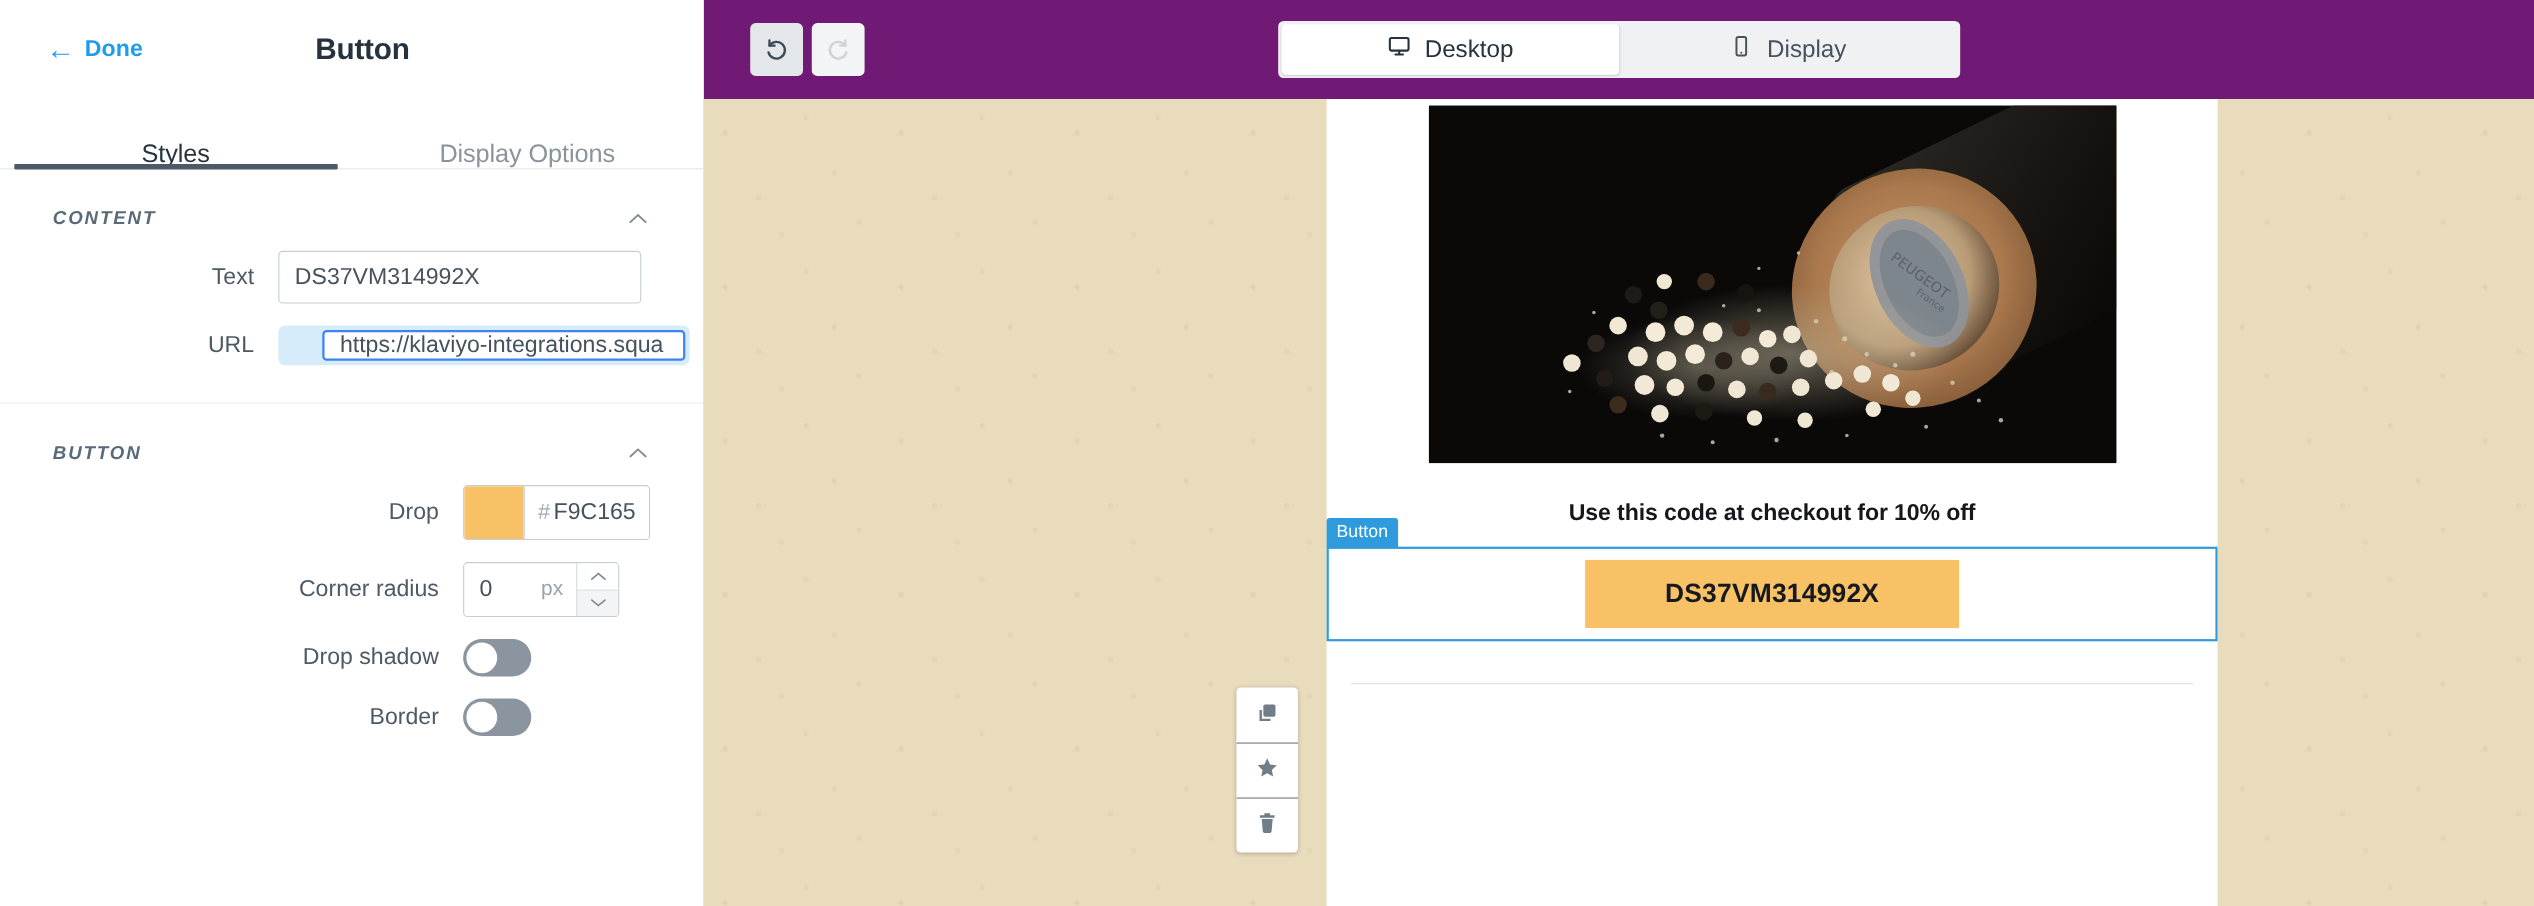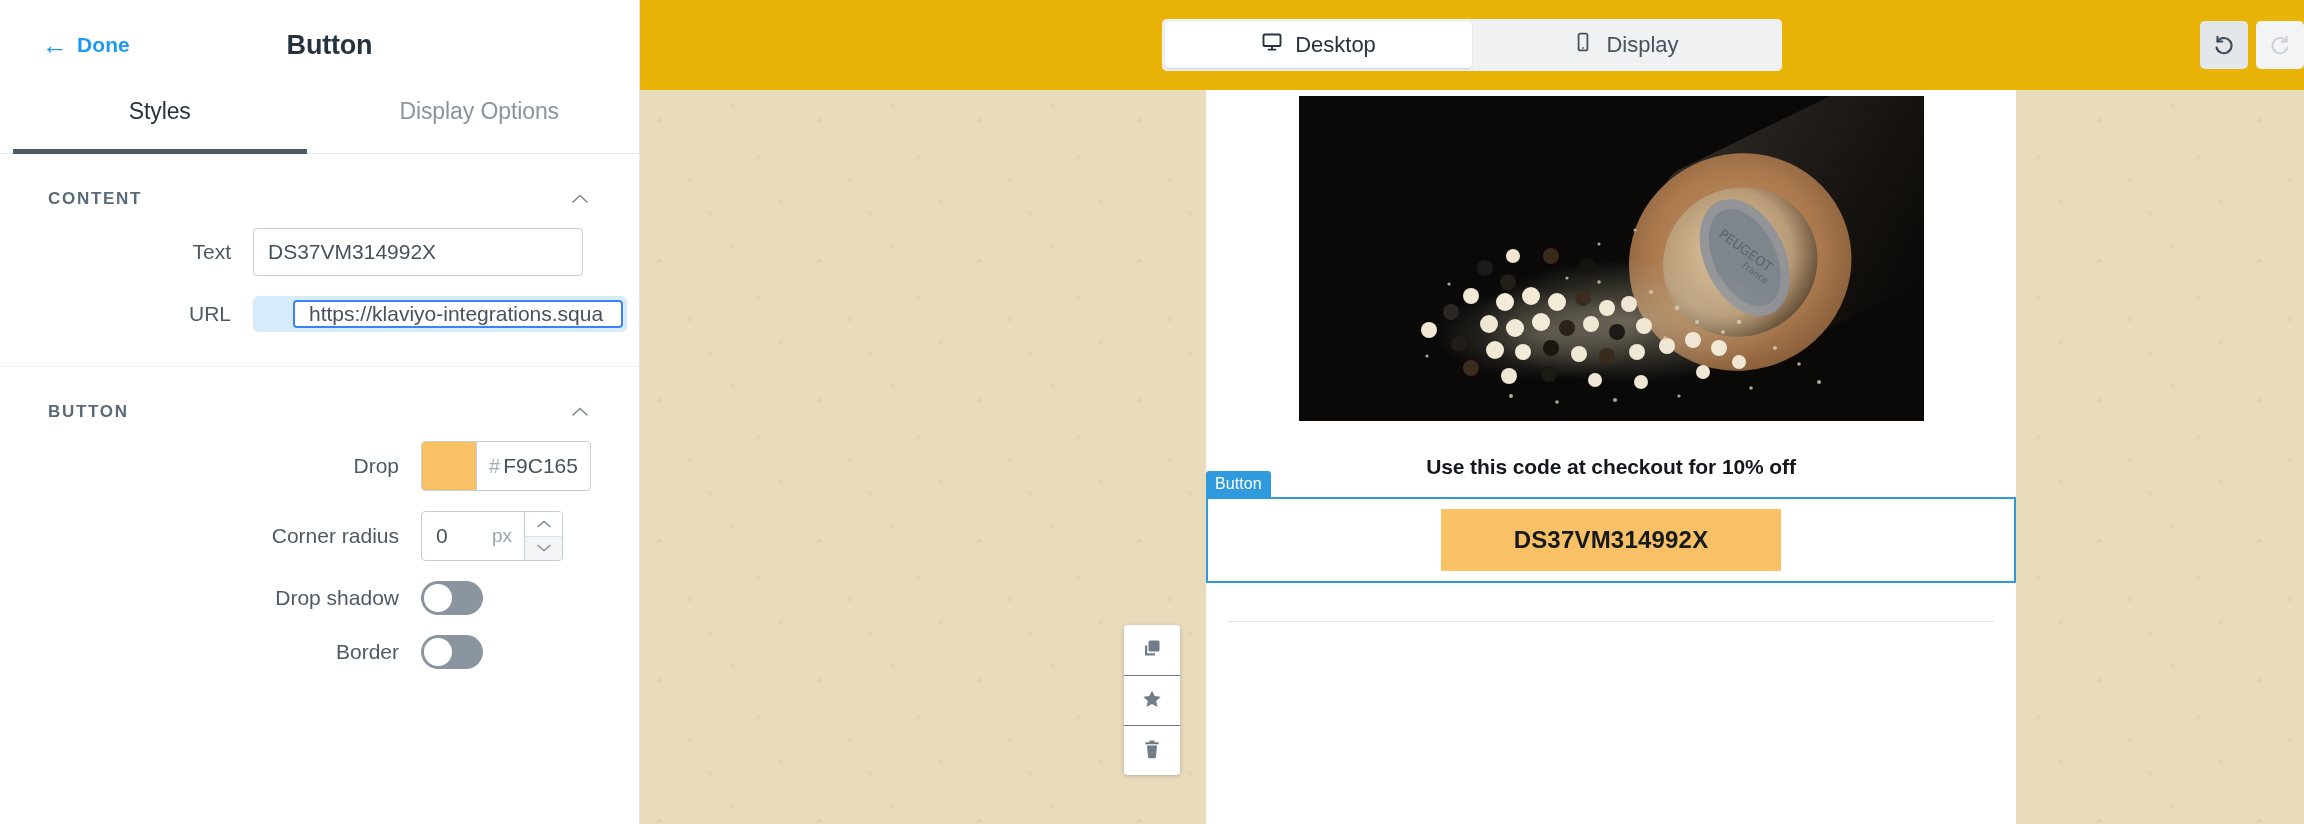--- a/index.html
+++ b/index.html
@@ -64,21 +64,21 @@
   
   .tabs {
     display: flex;
     height: 64px;
     border-bottom: 1px solid #e3e6e8;
     position: relative;
   }
   .tab {
     flex: 1;
     display: flex;
-    align-items: flex-start;
+    align-items: flex-end;
     justify-content: center;
     padding-top: 8px;
     font-size: 23px;
     color: #8a949e;
     cursor: pointer;
     position: relative;
     letter-spacing: -0.1px;
   }
   .tab.active { color: #26333f; }
   .tab.active::after {
@@ -99,20 +99,21 @@
     align-items: center;
     justify-content: space-between;
     padding: 34px 48px 6px 48px;
     cursor: pointer;
   }
   .section-title {
     font-size: 17px;
     letter-spacing: 1.7px;
     color: #5b6a78;
     font-weight: 700;
+    font-style: italic;
   }
   .chev {
     width: 22px; height: 22px;
     position: relative;
     color: #7d8a96;
   }
   .chev svg { display: block; }
 
   .section-body { padding: 12px 48px 34px 48px; }
 
@@ -246,24 +247,23 @@
     flex: 1;
     height: 824px;
     position: relative;
     background: #ffffff;
     overflow: hidden;
   }
 
   .toolbar {
     height: 90px;
     position: relative;
-    background: #eab308;
-    display: flex;
-    align-items: center;
-    justify-content: flex-end;
+    background: #701a75;
+    display: flex;
+    align-items: center;
   }
   .hist-group { display: flex; gap: 8px; margin-left: 42px; }
   .hist-btn {
     width: 48px; height: 48px;
     border-radius: 5px;
     display: flex; align-items: center; justify-content: center;
     cursor: pointer;
   }
   .hist-btn.undo { background: #e3e7ea; color: #3e4a55; }
   .hist-btn.redo { background: #f2f4f5; color: #ccd2d7; }

